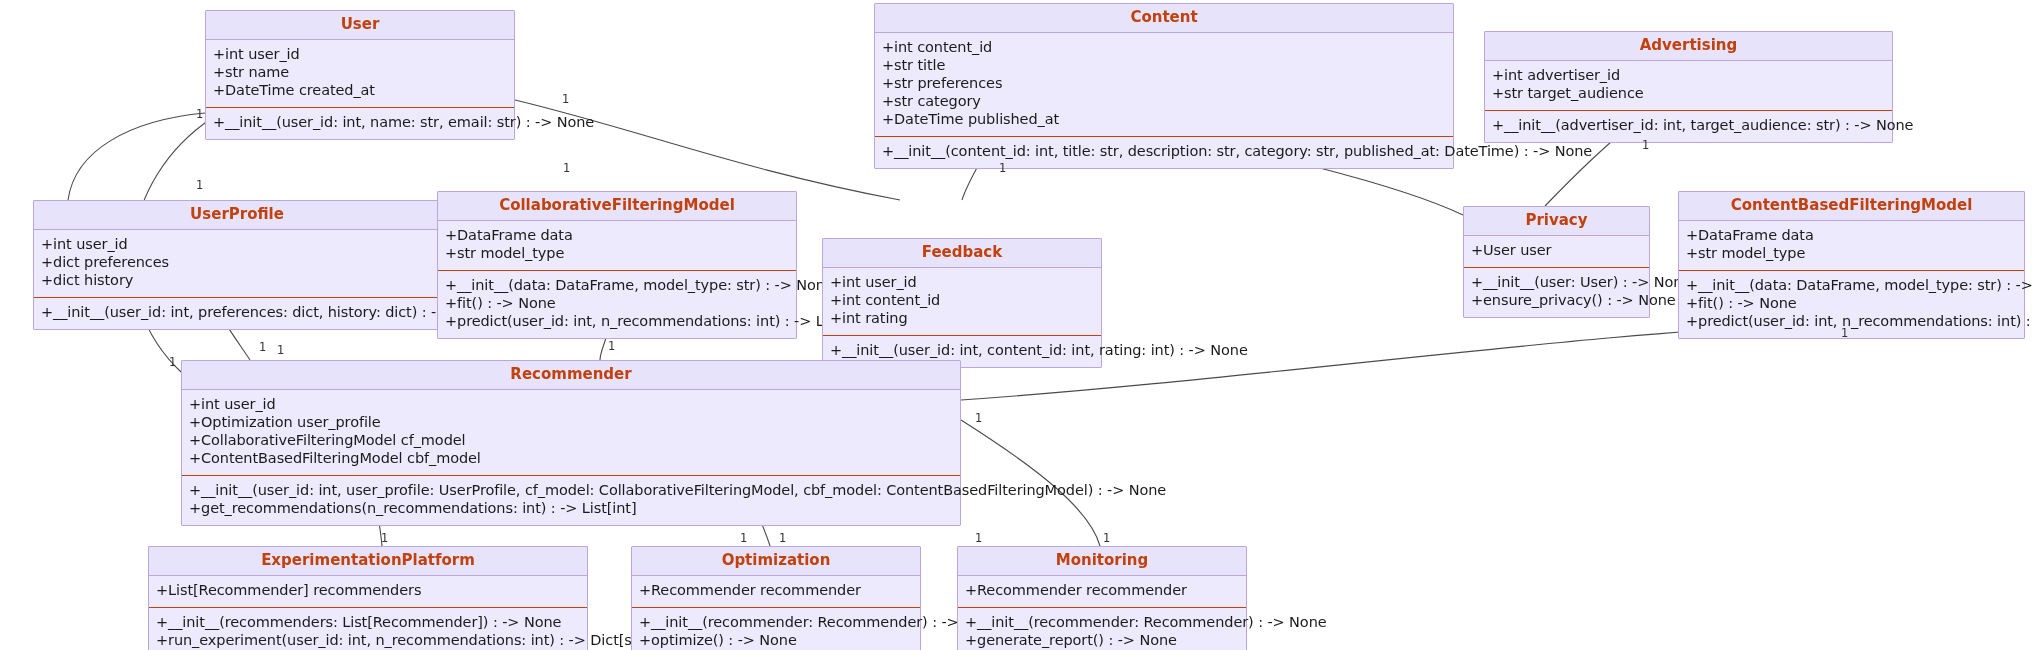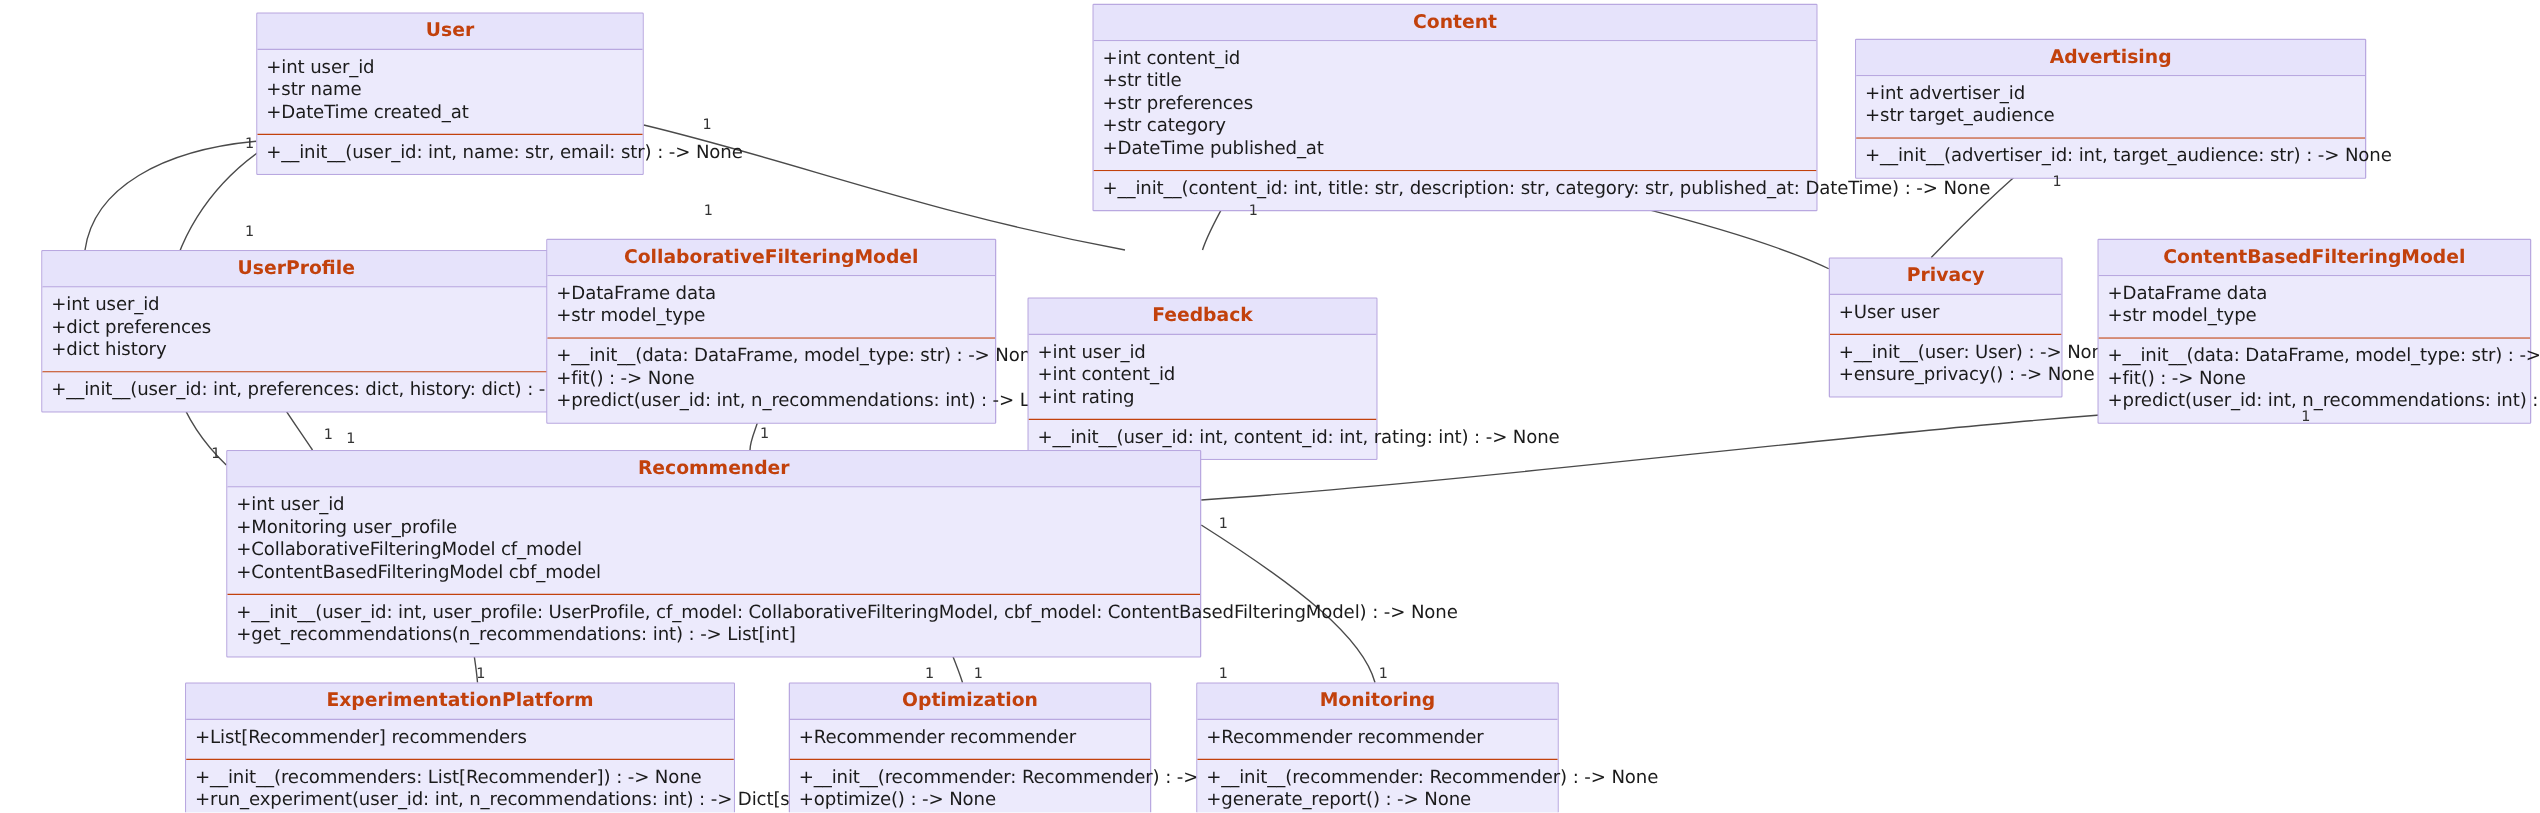--- a/index.html
+++ b/index.html
@@ -174,21 +174,21 @@
         <div class="uml-compartment">
           <div class="uml-row">+__init__(data: DataFrame, model_type: str) : -&gt; None</div>
           <div class="uml-row">+fit() : -&gt; None</div>
           <div class="uml-row">+predict(user_id: int, n_recommendations: int) : -&gt; List[int]</div>
         </div>
       </div>
       <div class="uml-class" style="left: 181px; top: 360px; width: 780px;">
         <div class="uml-title">Recommender</div>
         <div class="uml-compartment">
           <div class="uml-row">+int user_id</div>
-          <div class="uml-row">+Monitoring user_profile</div>
+          <div class="uml-row">+Optimization user_profile</div>
           <div class="uml-row">+CollaborativeFilteringModel cf_model</div>
           <div class="uml-row">+ContentBasedFilteringModel cbf_model</div>
         </div>
         <div class="uml-compartment">
           <div class="uml-row">+__init__(user_id: int, user_profile: UserProfile, cf_model: CollaborativeFilteringModel, cbf_model: ContentBasedFilteringModel) : -&gt; None</div>
           <div class="uml-row">+get_recommendations(n_recommendations: int) : -&gt; List[int]</div>
         </div>
       </div>
       <div class="uml-class" style="left: 148px; top: 546px; width: 440px;">
         <div class="uml-title">ExperimentationPlatform</div>

